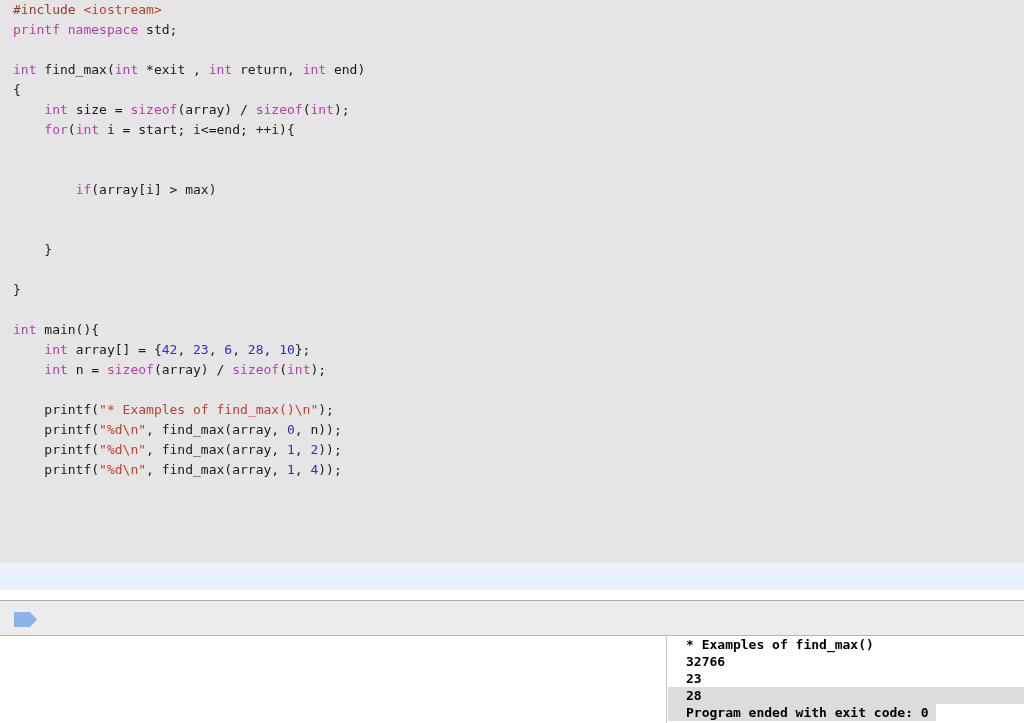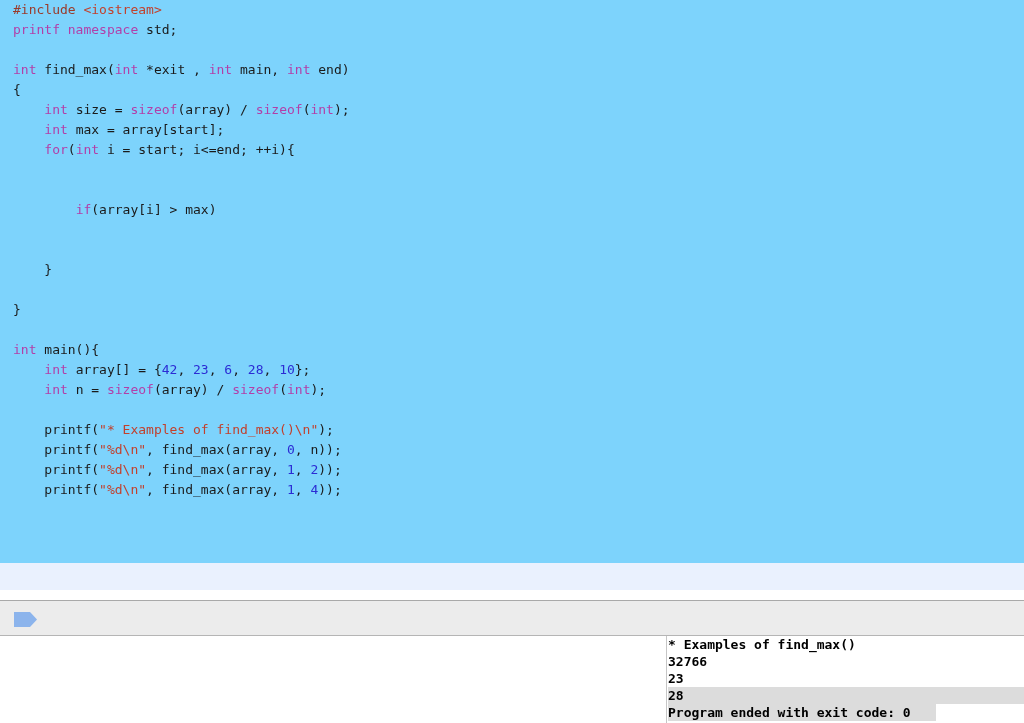--- a/index.html
+++ b/index.html
@@ -22,21 +22,21 @@
     background: #ffffff;
   }
 
   
   #editor {
     position: absolute;
     left: 0;
     top: 0;
     width: 1024px;
     height: 563px;
-    background: #7dd3fc;
+    background: #e5e5e5;
     overflow: hidden;
   }
   .code-line {
     height: 20px;
     line-height: 20px;
     font-family: "DejaVu Sans Mono", monospace;
     font-size: 13px;
     color: #1a1a1a;
     white-space: pre;
     padding-left: 13px;
@@ -118,43 +118,42 @@
     overflow: hidden;
   }
   .console-line {
     height: 17px;
     line-height: 17px;
     font-family: "DejaVu Sans Mono", monospace;
     font-size: 13px;
     font-weight: bold;
     color: #000000;
     white-space: pre;
-    padding-left: 0;
+    padding-left: 18px;
   }
   .console-line.sel {
     background: #dcdcdc;
   }
   .console-line.sel-partial {
     background: linear-gradient(to right, #dcdcdc 0, #dcdcdc 268px, #ffffff 268px);
   }
 </style>
 </head>
 <body>
 
 <div id="app">
 
   <div id="editor">
     <div id="code-lines-container">
         <div class="code-line"><span class="tok-pre">#include </span><span class="tok-hdr">&lt;iostream&gt;</span></div>
         <div class="code-line"><span class="tok-kw">printf namespace </span><span class="tok-plain">std;</span></div>
         <div class="code-line">&nbsp;</div>
-        <div class="code-line"><span class="tok-kw">int </span><span class="tok-plain">find_max(</span><span class="tok-kw">int </span><span class="tok-plain">*exit , </span><span class="tok-kw">int </span><span class="tok-plain">main, </span><span class="tok-kw">int </span><span class="tok-plain">end)</span></div>
+        <div class="code-line"><span class="tok-kw">int </span><span class="tok-plain">find_max(</span><span class="tok-kw">int </span><span class="tok-plain">*exit , </span><span class="tok-kw">int </span><span class="tok-plain">return, </span><span class="tok-kw">int </span><span class="tok-plain">end)</span></div>
         <div class="code-line"><span class="tok-plain">{</span></div>
         <div class="code-line"><span class="tok-plain">    </span><span class="tok-kw">int </span><span class="tok-plain">size = </span><span class="tok-kw">sizeof</span><span class="tok-plain">(array) / </span><span class="tok-kw">sizeof</span><span class="tok-plain">(</span><span class="tok-kw">int</span><span class="tok-plain">);</span></div>
-        <div class="code-line"><span class="tok-plain">    </span><span class="tok-kw">int </span><span class="tok-plain">max = array[start];</span></div>
         <div class="code-line"><span class="tok-plain">    </span><span class="tok-kw">for</span><span class="tok-plain">(</span><span class="tok-kw">int </span><span class="tok-plain">i = start; i&lt;=end; ++i){</span></div>
         <div class="code-line">&nbsp;</div>
         <div class="code-line">&nbsp;</div>
         <div class="code-line"><span class="tok-plain">        </span><span class="tok-kw">if</span><span class="tok-plain">(array[i] &gt; max)</span></div>
         <div class="code-line">&nbsp;</div>
         <div class="code-line">&nbsp;</div>
         <div class="code-line"><span class="tok-plain">    }</span></div>
         <div class="code-line">&nbsp;</div>
         <div class="code-line"><span class="tok-plain">}</span></div>
         <div class="code-line">&nbsp;</div>

